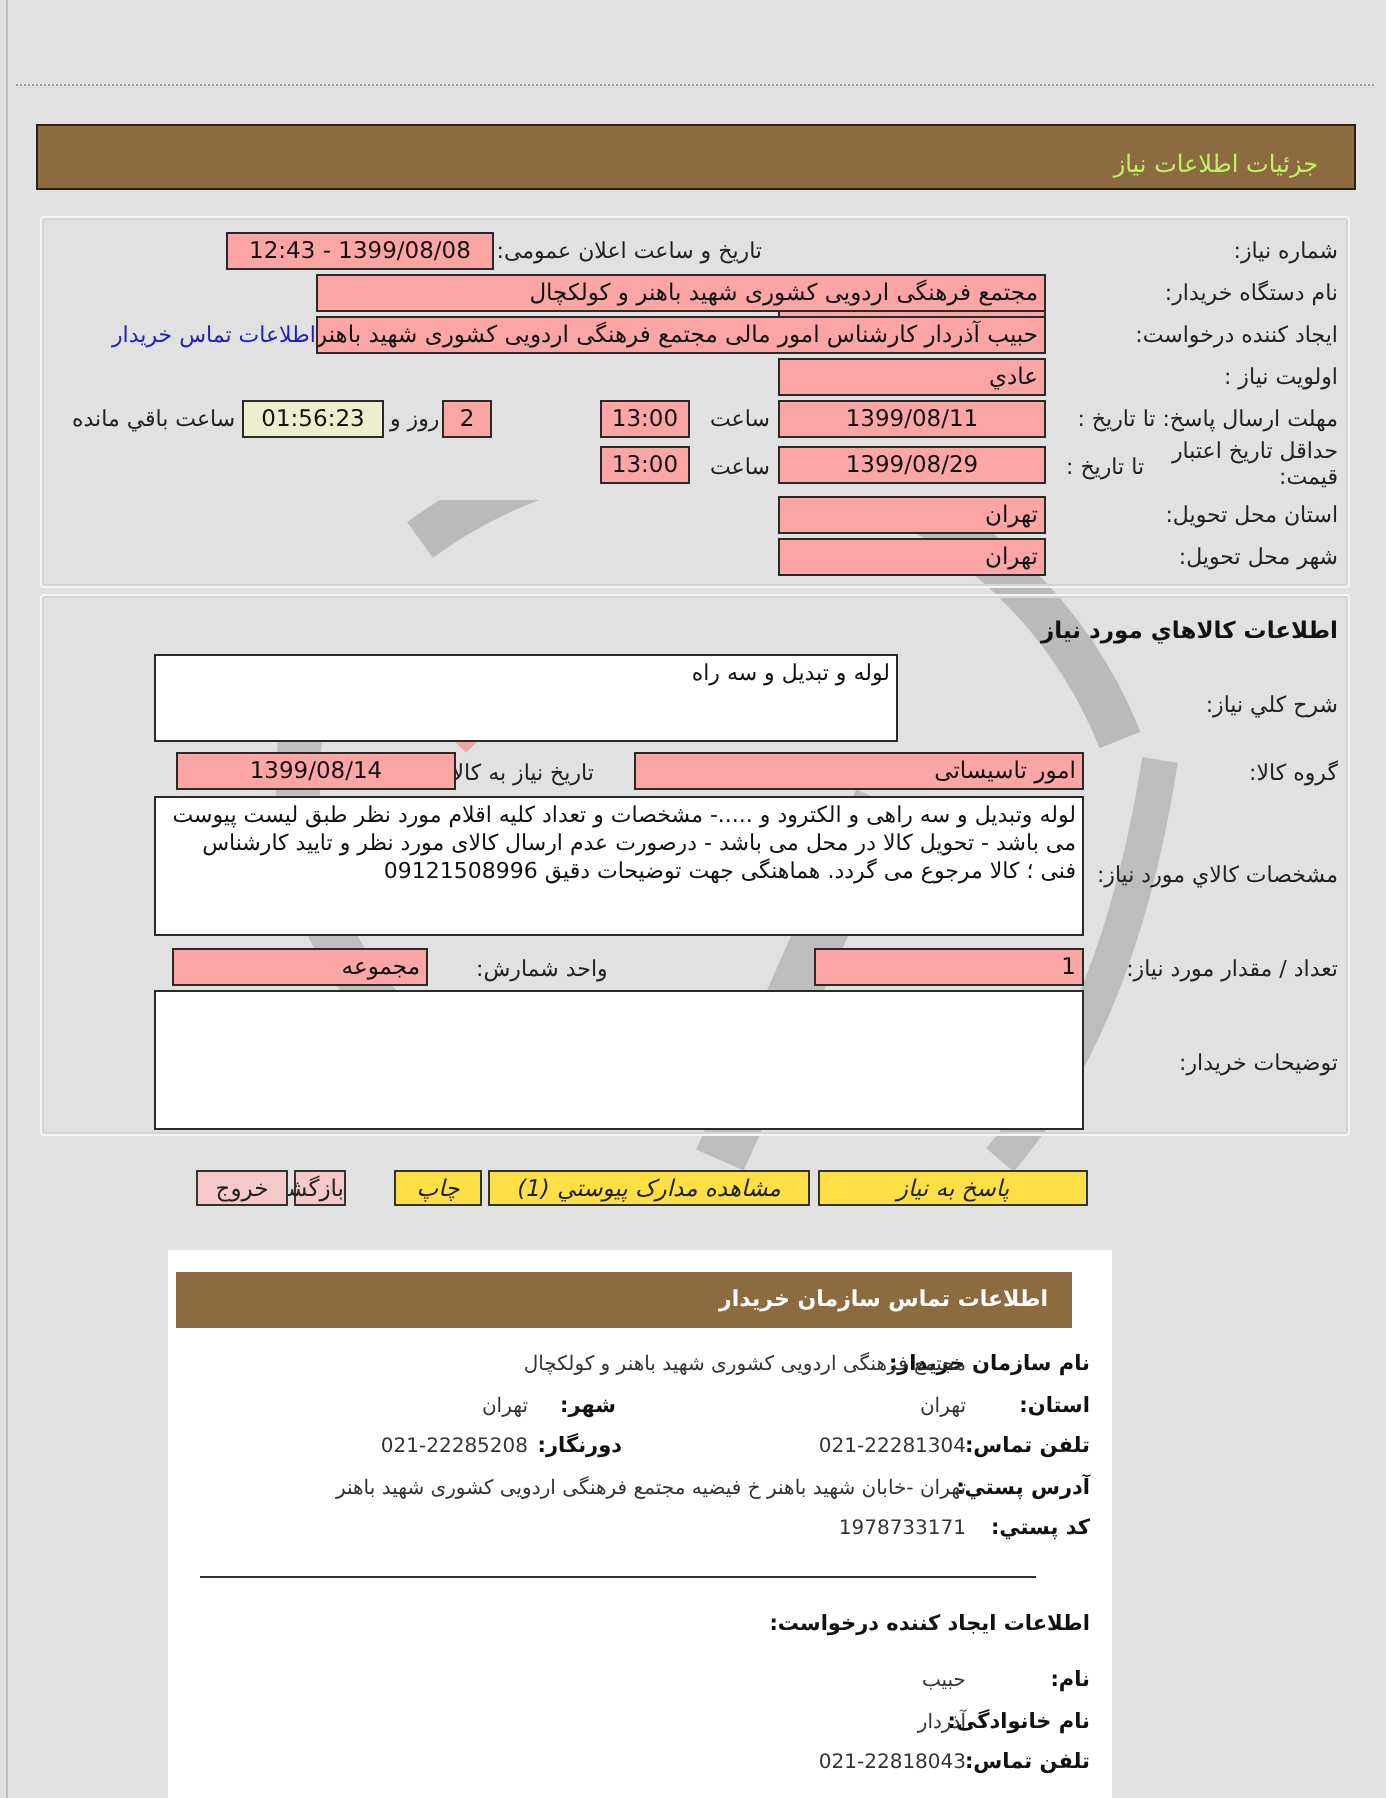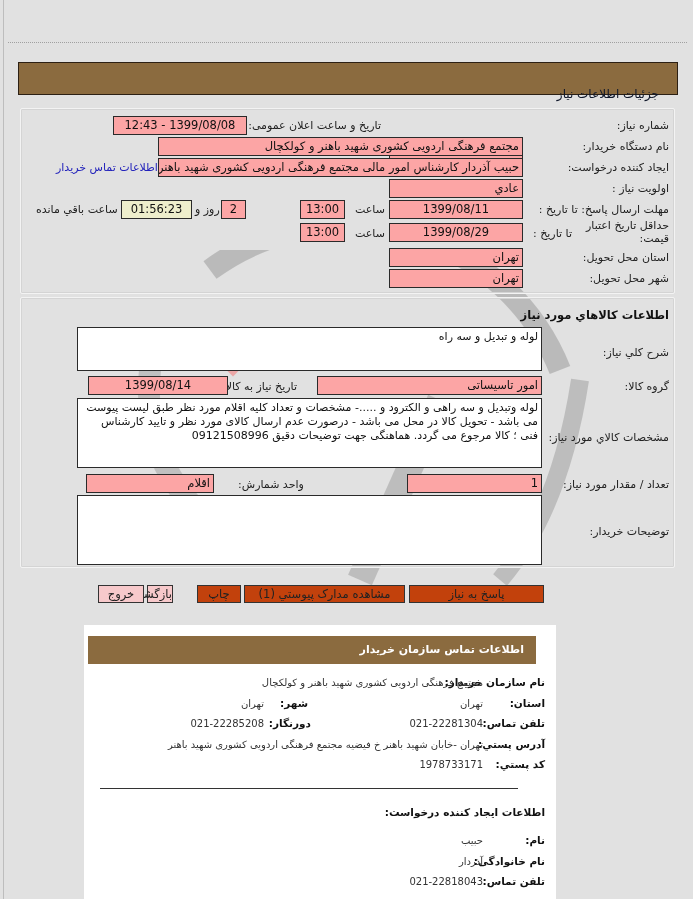--- a/index.html
+++ b/index.html
@@ -11,21 +11,21 @@
     font-size: 11px; color: #111;
     position: relative;
   }
   .left-rule { position: absolute; left: 3px; top: 0; width: 1px; height: 899px; background: #bdbdbd; }
   .dotted-full { position: absolute; left: 8px; top: 42px; right: 6px; border-top: 1px dotted #a0a0a0; }
 
   .header-bar {
     position: absolute; left: 18px; top: 62px; width: 660px; height: 33px;
     background: #8b6b3f; border: 1px solid #2c2014;
   }
-  .header-bar .title { position: absolute; right: 18px; top: 24px; color: #0f172a; font-size: 12px; direction: rtl; }
+  .header-bar .title { position: absolute; right: 18px; top: 12px; color: #bef264; font-size: 12px; direction: rtl; }
 
   .panel { position: absolute; border: 1px solid #f3f3f3; border-radius: 2px; box-shadow: inset 0 0 0 1px #d4d4d4; }
   .panel1 { left: 20px; top: 108px; width: 655px; height: 186px; }
   .panel2 { left: 20px; top: 297px; width: 655px; height: 271px; }
 
   .lbl { position: absolute; direction: rtl; white-space: nowrap; font-size: 11px; color: #222; }
   .fld {
     position: absolute; background: #fca5a5; border: 1px solid #2a2a2a; height: 19px;
     direction: rtl; font-size: 11.5px; line-height: 17px; padding: 0 3px; white-space: nowrap; overflow: hidden;
   }
@@ -35,21 +35,21 @@
   .link { position: absolute; color: #2222bb; direction: rtl; white-space: nowrap; font-size: 11px; cursor: pointer; }
   .section-h { position: absolute; font-weight: bold; direction: rtl; font-size: 11.5px; color: #111; }
   .ta {
     position: absolute; background: #fff; border: 1px solid #2a2a2a; direction: rtl;
     font-size: 11px; line-height: 14px; padding: 2px 3px; overflow: hidden;
   }
   .btn {
     position: absolute; height: 18px; border: 1px solid #333; text-align: center;
     font-size: 11.5px; line-height: 16px; direction: rtl; cursor: pointer; color: #222;
   }
-  .btn.green { background: #c2410c; }
+  .btn.green { background: #fde047; font-style: italic; }
   .btn.pink { background: #f7c9cb; }
 
   .card { position: absolute; left: 84px; top: 625px; width: 472px; height: 326px; background: #fff; }
   .card-h { position: absolute; left: 4px; top: 11px; width: 448px; height: 28px; background: #8b6b3f; }
   .card-h span { position: absolute; right: 12px; top: 7px; color: #fff; font-weight: bold; font-size: 11px; direction: rtl; }
   .k { position: absolute; direction: rtl; font-weight: bold; font-size: 10.5px; white-space: nowrap; color: #111; }
   .v { position: absolute; direction: rtl; font-size: 10px; white-space: nowrap; color: #333; }
   .hr { position: absolute; left: 20px; top: 788px; width: 418px; border-top: 1px solid #333; }
 
   .wm { position: absolute; pointer-events: none; }
@@ -106,34 +106,34 @@
 
 <span class="lbl" style="right:24px;top:251px;">استان محل تحویل:</span>
 <div class="fld" style="left:389px;top:248px;width:134px;">تهران</div>
 <span class="lbl" style="right:24px;top:272px;">شهر محل تحویل:</span>
 <div class="fld" style="left:389px;top:269px;width:134px;">تهران</div>
 
 <div class="panel panel2"></div>
 <span class="section-h" style="right:24px;top:308px;">اطلاعات کالاهاي مورد نياز</span>
 
 <span class="lbl" style="right:24px;top:346px;">شرح کلي نياز:</span>
-<div class="ta" style="left:77px;top:327px;width:465px;height:44px;">لوله و تبدیل و سه راه</div>
+<div class="ta" style="left:77px;top:327px;width:372px;height:44px;">لوله و تبدیل و سه راه</div>
 
 <span class="lbl" style="right:24px;top:380px;">گروه کالا:</span>
 <div class="fld" style="left:317px;top:376px;width:225px;">امور تاسیساتی</div>
 <span class="lbl" style="left:222px;top:380px;">تاريخ نياز به کالا:</span>
 <div class="fld c" style="left:88px;top:376px;width:140px;">1399/08/14</div>
 
 <span class="lbl" style="right:24px;top:431px;">مشخصات کالاي مورد نياز:</span>
 <div class="ta" style="left:77px;top:398px;width:465px;height:70px;">لوله وتبدیل و سه راهی و الکترود و .....- مشخصات و تعداد کلیه اقلام مورد نظر طبق لیست پیوست می باشد - تحویل کالا در محل می باشد - درصورت عدم ارسال کالای مورد نظر و تایید کارشناس فنی ؛ کالا مرجوع می گردد. هماهنگی جهت توضیحات دقیق 09121508996</div>
 
 <span class="lbl" style="right:24px;top:478px;">تعداد / مقدار مورد نياز:</span>
 <div class="fld l" style="left:407px;top:474px;width:135px;text-align:right;">1</div>
 <span class="lbl" style="left:238px;top:478px;">واحد شمارش:</span>
-<div class="fld" style="left:86px;top:474px;width:128px;">اقلام</div>
+<div class="fld" style="left:86px;top:474px;width:128px;">مجموعه</div>
 
 <span class="lbl" style="right:24px;top:525px;">توضيحات خريدار:</span>
 <div class="ta" style="left:77px;top:495px;width:465px;height:70px;"></div>
 
 <div class="btn green" style="left:409px;top:585px;width:135px;">پاسخ به نیاز</div>
 <div class="btn green" style="left:244px;top:585px;width:161px;">مشاهده مدارک پیوستي (1)</div>
 <div class="btn green" style="left:197px;top:585px;width:44px;">چاپ</div>
 <div class="btn pink" style="left:147px;top:585px;width:26px;">بازگشت</div>
 <div class="btn pink" style="left:98px;top:585px;width:46px;">خروج</div>
 

